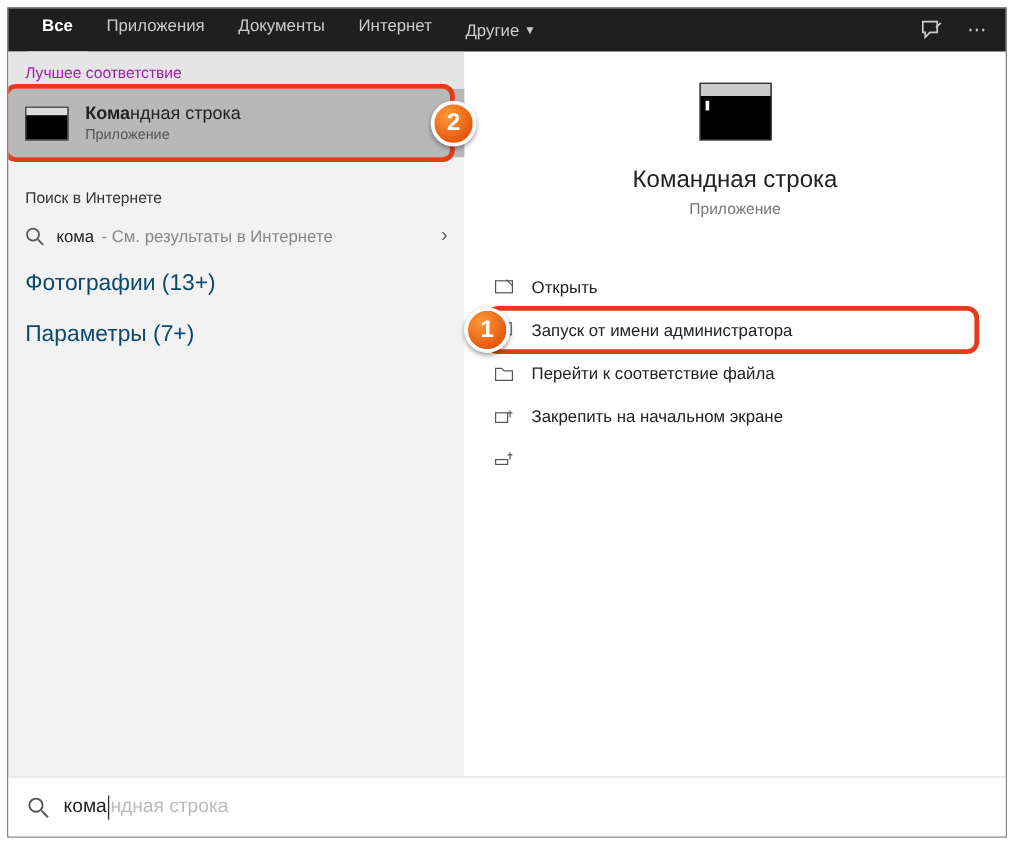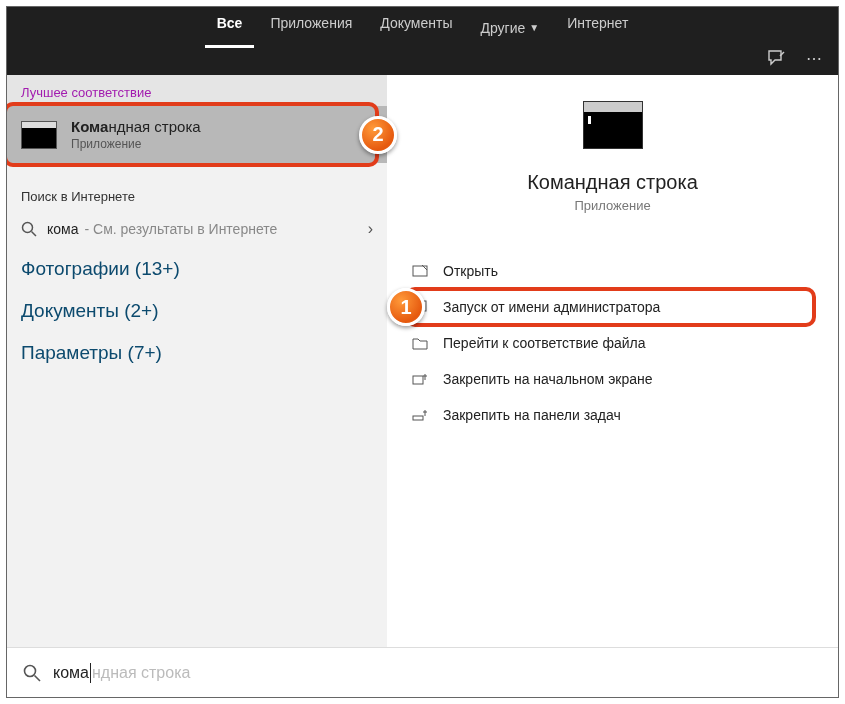--- a/index.html
+++ b/index.html
@@ -1,20 +1,20 @@
 <!DOCTYPE html>
 <html><head>
   <meta charset="utf-8">
   <style>
     * { box-sizing: border-box; margin: 0; padding: 0; font-family: "Segoe UI", Arial, sans-serif; }
     body { width: 845px; height: 704px; background: #fff; position: relative; }
     .container { width: 833px; height: 692px; margin: 6px; border: 1px solid #666; display: flex; flex-direction: column; }
     
     
-    .topbar { background: #1f1f1f; height: 68px; display: flex; align-items: center; padding: 0 16px; flex-direction: column; }
+    .topbar { background: #1f1f1f; height: 36px; display: flex; align-items: center; padding: 0 16px; }
     .tabs { display: flex; gap: 4px; }
     .tab { color: #ccc; font-size: 14px; padding: 8px 12px; cursor: pointer; }
     .tab.active { color: #fff; font-weight: 600; border-bottom: 3px solid #fff; padding-bottom: 14px; }
     .tab-more { display: flex; align-items: center; gap: 4px; }
     .topbar-right { margin-left: auto; display: flex; gap: 20px; align-items: center; }
     .feedback-icon, .ellipsis { color: #ccc; font-size: 16px; cursor: pointer; }
     
     
     .main { display: flex; flex: 1; overflow: hidden; }
     .left { width: 380px; background: #f2f2f2; display: flex; flex-direction: column; }
@@ -69,25 +69,25 @@
 </head>
 <body>
 
 <div class="container">
 
   <div class="topbar">
     <div class="tabs">
       <div class="tab active">Все</div>
       <div class="tab">Приложения</div>
       <div class="tab">Документы</div>
+      <div class="tab">Интернет</div>
       <div class="tab tab-more">
         <span>Другие</span>
         <span style="font-size:10px;">▼</span>
       </div>
-      <div class="tab">Интернет</div>
     </div>
     <div class="topbar-right">
       <span class="feedback-icon">
         <svg width="20" height="20" viewBox="0 0 20 20">
             <path fill="none" stroke="#ccc" stroke-width="1.4" d="M3 3h12v9H9l-4 4v-4H3z"></path>
             <path stroke="#ccc" stroke-width="1.4" d="M14 8l4-4"></path>
           </svg>
       </span>
       <span class="ellipsis">⋯</span>
     </div>
@@ -115,21 +115,20 @@
               <circle cx="6.5" cy="6.5" r="5" fill="none" stroke="#555" stroke-width="1.5"></circle>
               <line x1="10.5" y1="10.5" x2="15" y2="15" stroke="#555" stroke-width="1.5"></line>
             </svg>
         </span>
         <span class="term">кома</span>
         <span class="desc">- См. результаты в Интернете</span>
         <span class="chev">›</span>
       </div>
 
       <div class="count-row">Фотографии (13+)</div>
-      <div class="count-row">Документы (2+)</div>
       <div class="count-row">Параметры (7+)</div>
     </div>
 
     <div class="right">
       <div class="preview-icon">
           <div class="bar"></div>
           <div class="curs"></div>
         </div>
       <div class="preview-title">Командная строка</div>
       <div class="preview-sub">Приложение</div>
@@ -172,21 +171,20 @@
             </span>
           <span>Закрепить на начальном экране</span>
         </div>
         <div class="action-row">
           <span class="aicon">
               <svg width="16" height="14" viewBox="0 0 16 14">
                 <rect x="1" y="8" width="10" height="4" fill="none" stroke="#555"></rect>
                 <path d="M13 2v6M11 4h4" stroke="#555"></path>
               </svg>
             </span>
-          <span>Закрепить на панели задач</span>
         </div>
       </div>
     </div>
   </div>
 
   <div class="searchbar">
     <span class="srch">
       <svg width="18" height="18" viewBox="0 0 18 18">
           <circle cx="7" cy="7" r="5.5" fill="none" stroke="#555" stroke-width="1.6"></circle>
           <line x1="11.5" y1="11.5" x2="17" y2="17" stroke="#555" stroke-width="1.6"></line>

